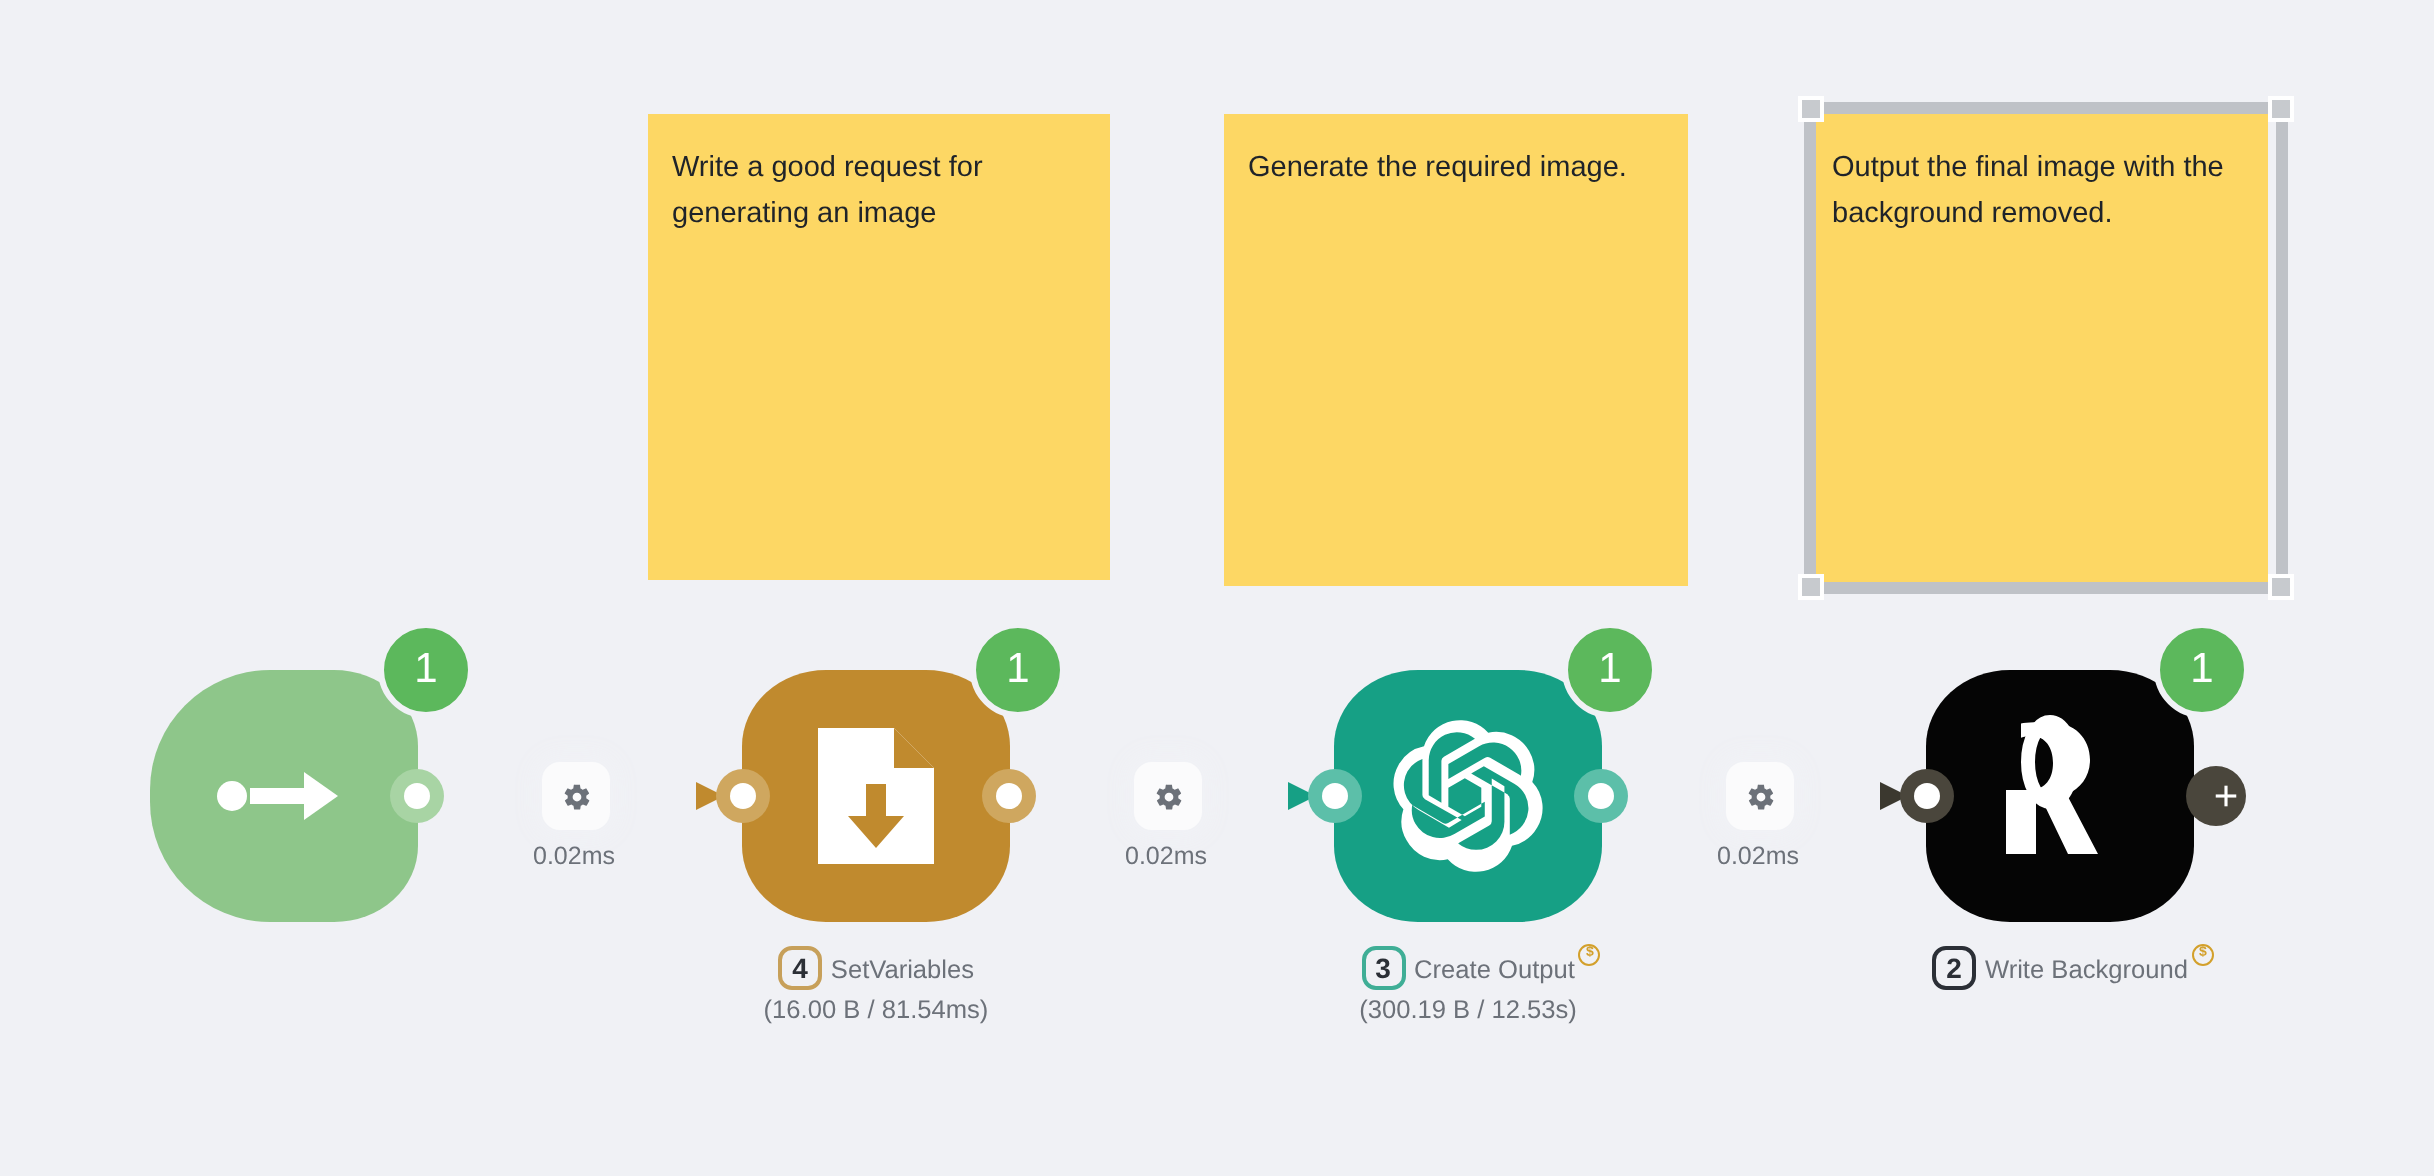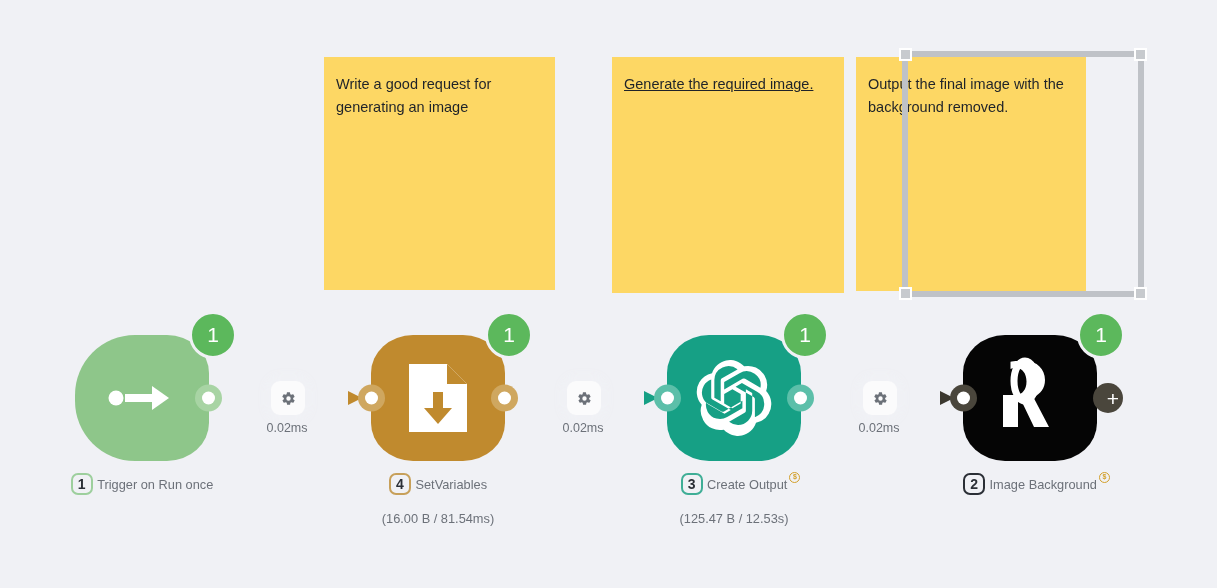--- a/index.html
+++ b/index.html
@@ -164,21 +164,21 @@
     color: #2b2f36;
   }
   .node-title {
     margin-top: 6px;
     font-size: 12.8px;
     color: #6c7179;
     position: relative;
     display: inline-block;
   }
   .node-sub {
-    margin-top: 16px;
+    margin-top: 2px;
     font-size: 12.8px;
     color: #6c7179;
   }
   .coin {
     position: absolute;
     right: -13px;
     top: -5px;
     width: 11px;
     height: 11px;
     border-radius: 50%;
@@ -222,25 +222,25 @@
     </defs>
     <line x1="213" y1="398" x2="358" y2="398" stroke="url(#g1)" stroke-width="2" marker-end="url(#ar1)"></line>
     <line x1="509" y1="398" x2="654" y2="398" stroke="url(#g2)" stroke-width="2" marker-end="url(#ar2)"></line>
     <line x1="805" y1="398" x2="950" y2="398" stroke="url(#g3)" stroke-width="2" marker-end="url(#ar3)"></line>
   </svg>
 
   <div class="sticky" style="left:324px; top:57px; width:231px; height:233px;">
     <p>Write a good request for generating an image</p>
   </div>
 
-  <div class="sticky" style="left:612px; top:57px; width:232px; height:236px;text-decoration:underline;">
+  <div class="sticky" style="left:612px; top:57px; width:232px; height:236px;">
     <p>Generate the required image.</p>
   </div>
 
-  <div class="sticky" style="left:856px; top:57px; width:230px; height:234px;">
+  <div class="sticky" style="left:904px; top:57px; width:230px; height:234px;">
     <p>Output the final image with the background removed.</p>
   </div>
 
   <div class="sticky-selection" style="left:902px; top:51px; width:242px; height:246px;">
     <div class="handle h-tl"></div>
     <div class="handle h-tr"></div>
     <div class="handle h-bl"></div>
     <div class="handle h-br"></div>
   </div>
 
@@ -269,26 +269,20 @@
     <div class="node-body trigger" style="background:#8ec68a;">
       <svg class="icon-svg" width="70" height="40" viewBox="0 0 70 40">
         <circle cx="9" cy="20" r="7.5" fill="#ffffff"></circle>
         <rect x="18" y="16" width="32" height="8" fill="#ffffff"></rect>
         <path d="M45 8 L62 20 L45 32 Z" fill="#ffffff"></path>
       </svg>
       <div class="port port-out" style="background:#a8d4a4;">
         <span class="dot"></span>
       </div>
       <div class="run-badge">1</div>
-    </div>
-    <div class="node-caption">
-      <span class="step-badge" style="border-color:#9dcf9d;">1</span>
-      <div class="node-title">
-        <span>Trigger on Run once</span>
-      </div>
     </div>
   </div>
 
   <div class="node-wrap" style="left:371px; top:335px;">
     <div class="node-body" style="background:#c08a2e;">
       <svg class="icon-svg" width="62" height="72" viewBox="0 0 62 72">
         <path d="M2 2 H40 L60 22 V70 H2 Z" fill="#ffffff"></path>
         <path d="M40 2 L60 22 H40 Z" fill="#c08a2e"></path>
         <rect x="26" y="30" width="10" height="20" fill="#c08a2e"></rect>
         <path d="M17 46 L31 62 L45 46 Z" fill="#c08a2e"></path>
@@ -322,38 +316,38 @@
         <span class="dot"></span>
       </div>
       <div class="run-badge">1</div>
     </div>
     <div class="node-caption">
       <span class="step-badge" style="border-color:#3fae96;">3</span>
       <div class="node-title">
         <span>Create Output</span>
         <span class="coin">$</span>
       </div>
-      <div class="node-sub">(125.47 B / 12.53s)</div>
+      <div class="node-sub">(300.19 B / 12.53s)</div>
     </div>
   </div>
 
   <div class="node-wrap" style="left:963px; top:335px;">
     <div class="node-body" style="background:#050505;">
       <svg class="icon-svg" width="72" height="82" viewBox="0 0 72 82">
         <path fill="#ffffff" d="M31 4c12 0 20 8 20 19 0 8-4.5 14.2-11.6 17.2L55 70H40L27.5 44H24v26H9V38h12c7 0 11.5-5 11.5-13.5C32.5 16.5 28.5 11 21.5 11c-2 0-3.5.3-5 .9V4.7C19 4.2 25 4 31 4z"></path>
         <ellipse cx="31" cy="24" rx="11" ry="20" fill="none" stroke="#ffffff" stroke-width="7"></ellipse>
       </svg>
       <div class="port port-in" style="background:#4a463c;">
         <span class="dot"></span>
       </div>
       <div class="port-plus">+</div>
       <div class="run-badge">1</div>
     </div>
     <div class="node-caption">
       <span class="step-badge" style="border-color:#2b2f36;">2</span>
       <div class="node-title">
-        <span>Image Background</span>
+        <span>Write Background</span>
         <span class="coin">$</span>
       </div>
     </div>
   </div>
 
 </div>
 
 </body></html>

